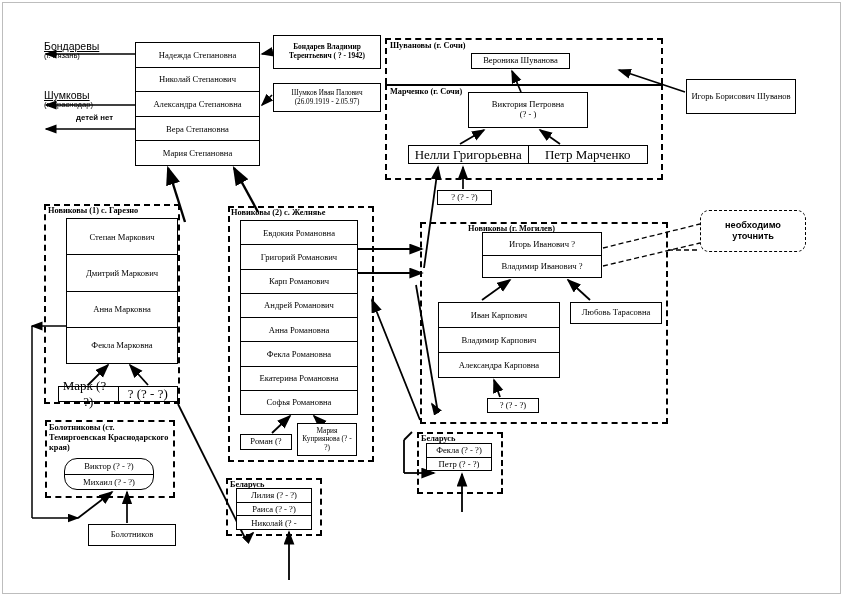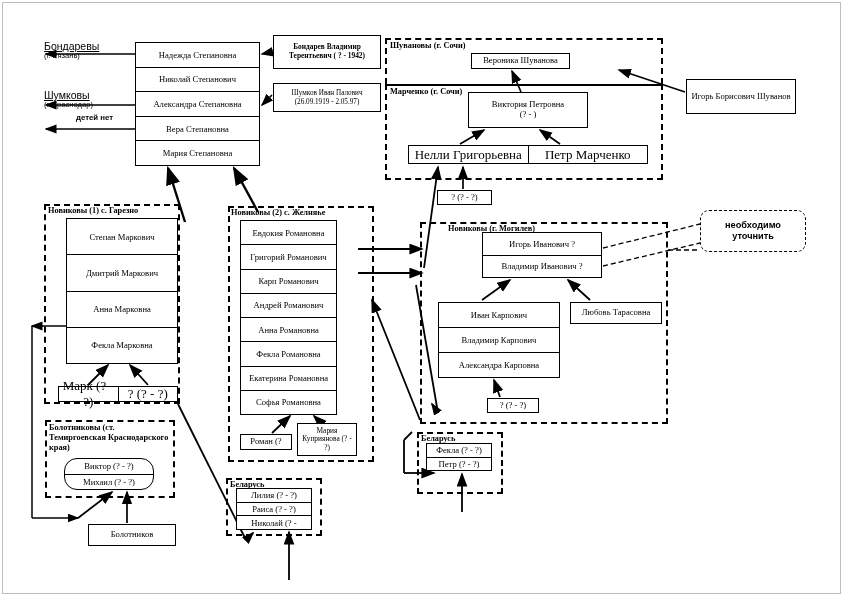--- a/index.html
+++ b/index.html
@@ -159,21 +159,21 @@
   <div class="group" style="left:45px; top:420px; width:130px; height:78px;"></div>
 
   <div class="group" style="left:226px; top:478px; width:96px; height:58px;"></div>
 
   <div class="group" style="left:417px; top:432px; width:86px; height:62px;"></div>
 
   <div class="group-label" style="left:390px; top:41px;">Шувановы (г. Сочи)</div>
   <div class="group-label" style="left:390px; top:87px;">Марченко (г. Сочи)</div>
   <div class="group-label" style="left:48px; top:206px;">Новиковы (1)  с. Гарезно</div>
   <div class="group-label" style="left:231px; top:208px;">Новиковы (2)  с. Желняье</div>
-  <div class="group-label" style="left:404px; top:224px;padding-left:44px;">Новиковы (г. Могилев)</div>
+  <div class="group-label" style="left:424px; top:224px;padding-left:44px;">Новиковы (г. Могилев)</div>
   <div class="group-label" style="left:49px; top:423px; width:124px;">Болотниковы (ст. Темиргоевская Краснодарского края)</div>
   <div class="group-label" style="left:230px; top:480px;">Беларусь</div>
   <div class="group-label" style="left:421px; top:434px;">Беларусь</div>
 
   <div class="sidelabel" style="left:44px; top:40px;">
     <span class="big">Бондаревы</span>
     <span class="small">(г. Рязань)</span>
   </div>
 
   <div class="sidelabel" style="left:44px; top:89px;">
@@ -219,21 +219,21 @@
     <div class="row">Дмитрий Маркович</div>
     <div class="row">Анна Марковна</div>
     <div class="row">Фекла Марковна</div>
   </div>
 
   <div class="hstack" style="left:58px; top:386px; width:120px; height:16px;">
     <div class="cell">Марк (? - ?)</div>
     <div class="cell">? (? - ?)</div>
   </div>
 
-  <div class="stack" style="left:240px; top:220px; width:97px; height:195px;">
+  <div class="stack" style="left:240px; top:220px; width:118px; height:195px;">
     <div class="row">Евдокия Романовна</div>
     <div class="row">Григорий Романович</div>
     <div class="row">Карп Романович</div>
     <div class="row">Андрей Романович</div>
     <div class="row">Анна Романовна</div>
     <div class="row">Фекла Романовна</div>
     <div class="row">Екатерина Романовна</div>
     <div class="row">Софья Романовна</div>
   </div>
 

